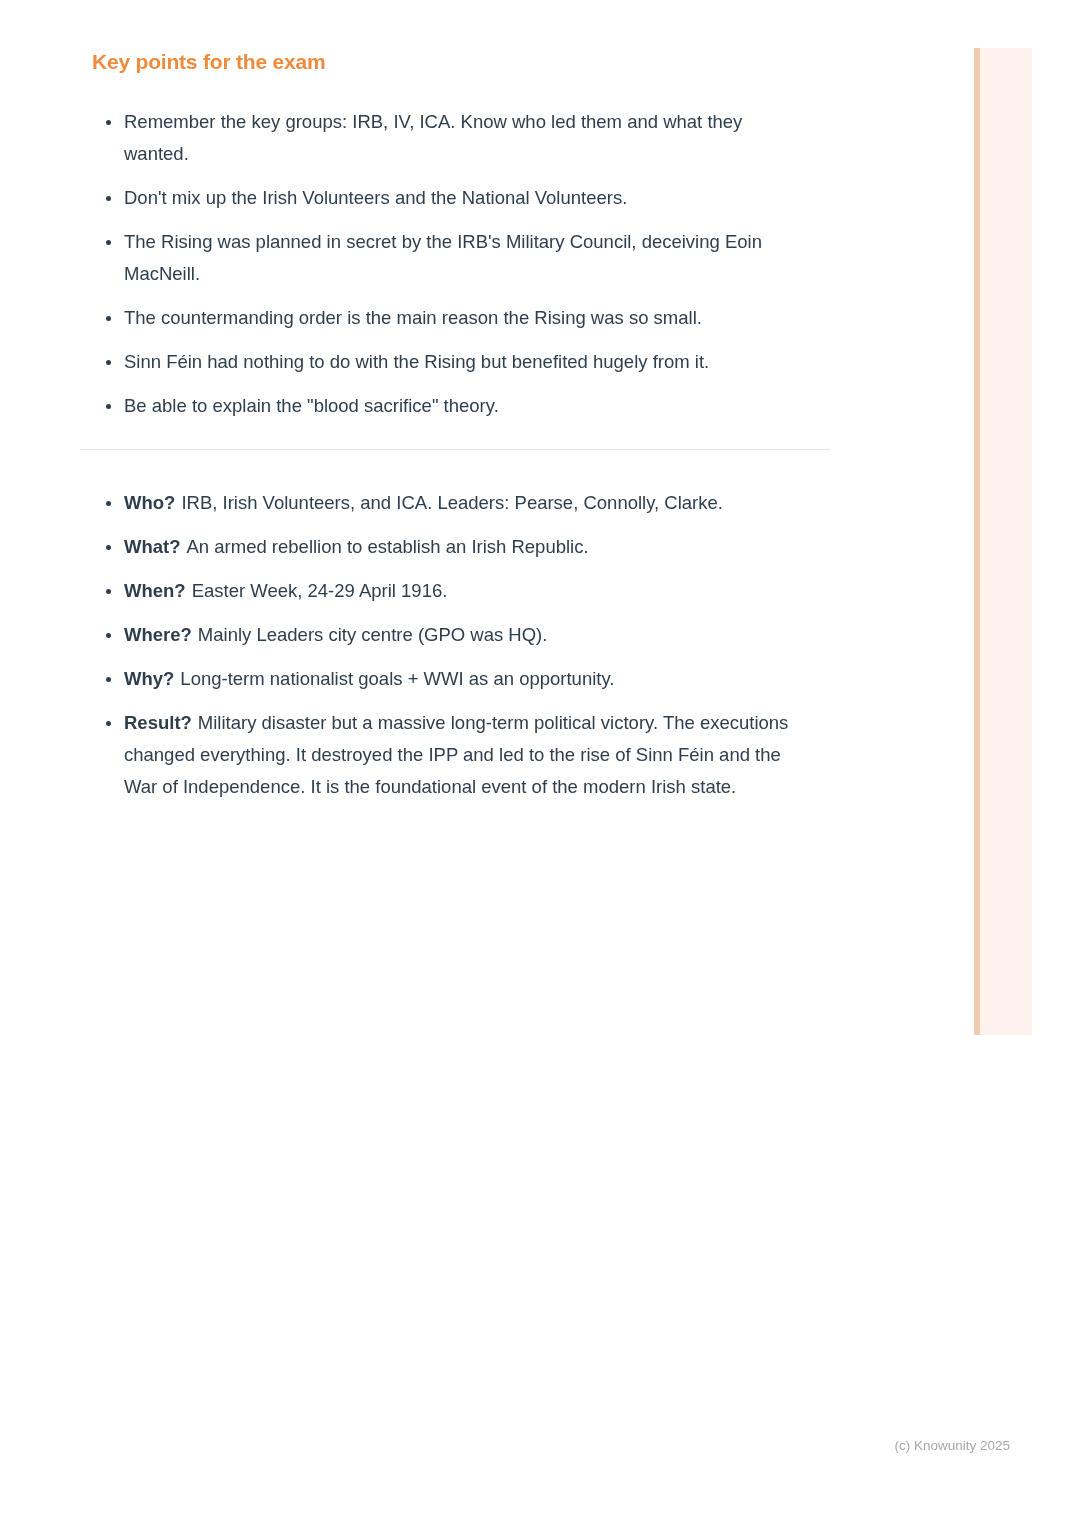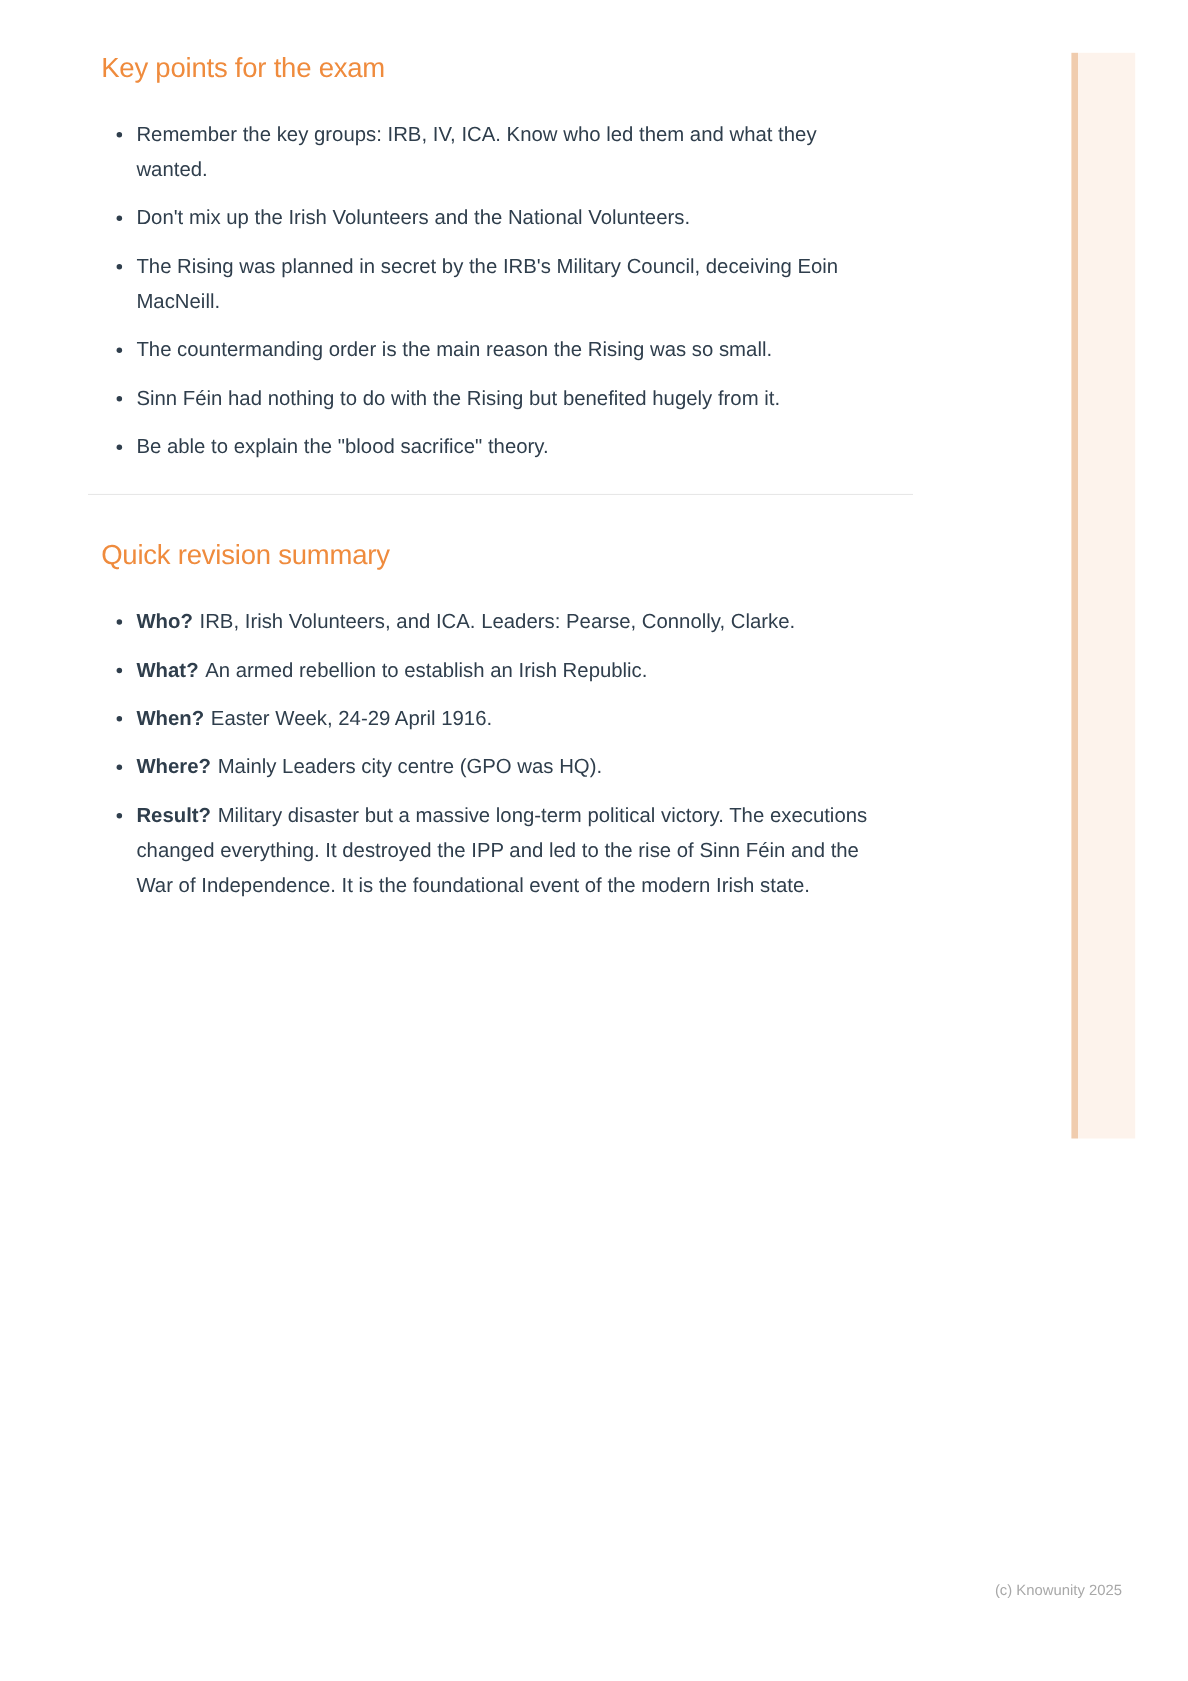--- a/index.html
+++ b/index.html
@@ -21,23 +21,23 @@
     color:var(--body);
     overflow:hidden;
   }
   .content{
     position:absolute;
     left:92px;
     top:44px;
     width:745px;
   }
   h2.section-title{
-    font-size:25px;
+    font-size:21px;
     line-height:36px;
-    font-weight:normal;
+    font-weight:bold;
     color:var(--heading);
     margin:0 0 26px 0;
     letter-spacing:-0.2px;
   }
   ul.bullets{
     list-style:none;
     margin:12px 0 0 0;
     padding:0;
   }
   ul.bullets li{
@@ -83,21 +83,21 @@
   .accent-bar{
     position:absolute;
     left:980px;
     top:48px;
     width:52px;
     height:987px;
     background:var(--accent-bar);
   }
   .page-footer{
     position:absolute;
-    right:60px;
+    right:70px;
     top:1438px;
     font-size:13.5px;
     color:var(--footer);
   }
 </style>
 </head>
 <body>
 
 <div class="page">
 
@@ -114,26 +114,26 @@
         <li>The Rising was planned in secret by the IRB's Military Council, deceiving Eoin MacNeill.</li>
         <li>The countermanding order is the main reason the Rising was so small.</li>
         <li>Sinn Féin had nothing to do with the Rising but benefited hugely from it.</li>
         <li>Be able to explain the "blood sacrifice" theory.</li>
       </ul>
     </div>
 
     <hr class="section-divider">
 
     <div class="section-2">
-      <h2 class="section-title">Quick revision summary</h2>
       <ul class="bullets">
         <li><span class="q-label">Who?</span><span>IRB, Irish Volunteers, and ICA. Leaders: Pearse, Connolly, Clarke.</span></li>
         <li><span class="q-label">What?</span><span>An armed rebellion to establish an Irish Republic.</span></li>
         <li><span class="q-label">When?</span><span>Easter Week, 24-29 April 1916.</span></li>
         <li><span class="q-label">Where?</span><span>Mainly Leaders city centre (GPO was HQ).</span></li>
+        <li><span class="q-label">Why?</span><span>Long-term nationalist goals + WWI as an opportunity.</span></li>
         <li><span class="q-label">Result?</span><span>Military disaster but a massive long-term political victory. The executions changed everything. It destroyed the IPP and led to the rise of Sinn Féin and the War of Independence. It is the foundational event of the modern Irish state.</span></li>
       </ul>
     </div>
 
   </div>
 
   <div class="page-footer">(c) Knowunity 2025</div>
 
 </div>
 

